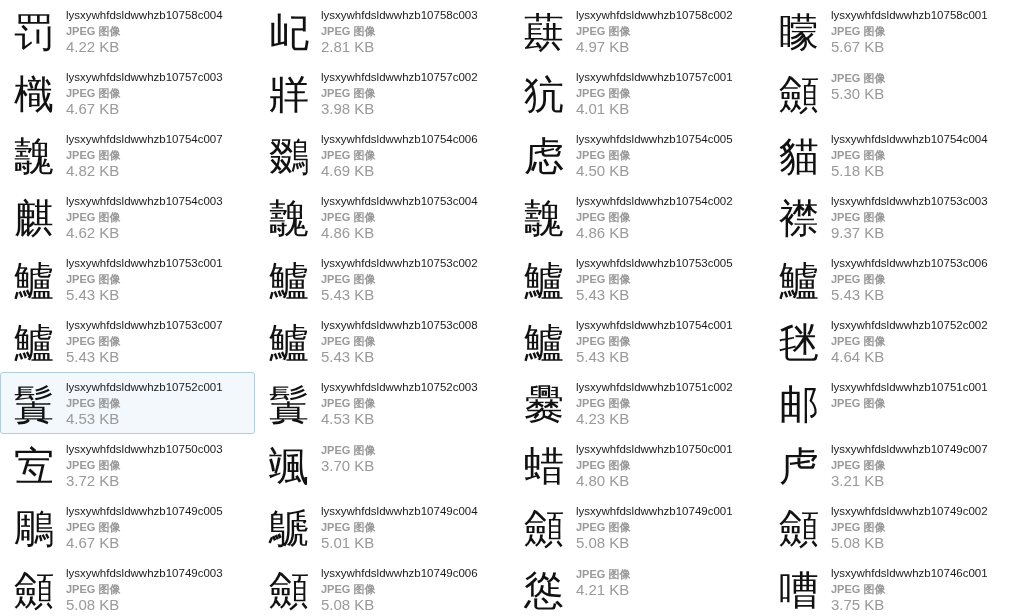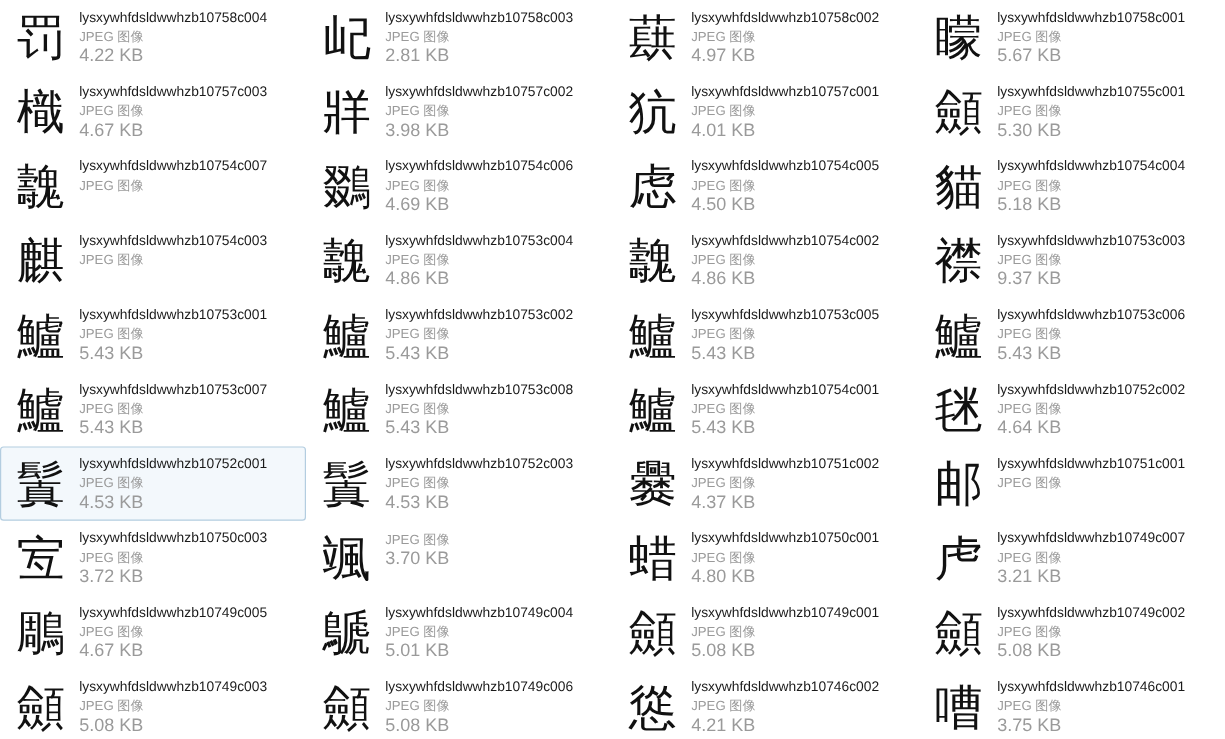--- a/index.html
+++ b/index.html
@@ -59,20 +59,21 @@
     line-height: 15px;
     white-space: nowrap;
     overflow: hidden;
   }
   .ftype {
     font-size: 11px;
     color: #9a9a9a;
     line-height: 16px;
     white-space: nowrap;
     overflow: hidden;
+    font-weight: bold;
   }
   .fsize {
     font-size: 15px;
     color: #9a9a9a;
     line-height: 16px;
     white-space: nowrap;
     overflow: hidden;
   }
 </style>
 </head>
@@ -131,30 +132,30 @@
       <div class="thumb">犺</div>
       <div class="meta">
         <div class="fname">lysxywhfdsldwwhzb10757c001</div>
         <div class="ftype">JPEG 图像</div>
         <div class="fsize">4.01 KB</div>
       </div>
     </div>
     <div class="tile">
       <div class="thumb">顩</div>
       <div class="meta">
-        <div class="fname">lysxywhfdsldwwhzb10755c001</div>
         <div class="ftype">JPEG 图像</div>
         <div class="fsize">5.30 KB</div>
       </div>
     </div>
     <div class="tile">
       <div class="thumb">魗</div>
       <div class="meta">
         <div class="fname">lysxywhfdsldwwhzb10754c007</div>
         <div class="ftype">JPEG 图像</div>
+        <div class="fsize">4.82 KB</div>
       </div>
     </div>
     <div class="tile">
       <div class="thumb">鵽</div>
       <div class="meta">
         <div class="fname">lysxywhfdsldwwhzb10754c006</div>
         <div class="ftype">JPEG 图像</div>
         <div class="fsize">4.69 KB</div>
       </div>
     </div>
@@ -172,20 +173,21 @@
         <div class="fname">lysxywhfdsldwwhzb10754c004</div>
         <div class="ftype">JPEG 图像</div>
         <div class="fsize">5.18 KB</div>
       </div>
     </div>
     <div class="tile">
       <div class="thumb">麒</div>
       <div class="meta">
         <div class="fname">lysxywhfdsldwwhzb10754c003</div>
         <div class="ftype">JPEG 图像</div>
+        <div class="fsize">4.62 KB</div>
       </div>
     </div>
     <div class="tile">
       <div class="thumb">魗</div>
       <div class="meta">
         <div class="fname">lysxywhfdsldwwhzb10753c004</div>
         <div class="ftype">JPEG 图像</div>
         <div class="fsize">4.86 KB</div>
       </div>
     </div>
@@ -283,21 +285,21 @@
         <div class="fname">lysxywhfdsldwwhzb10752c003</div>
         <div class="ftype">JPEG 图像</div>
         <div class="fsize">4.53 KB</div>
       </div>
     </div>
     <div class="tile">
       <div class="thumb">爨</div>
       <div class="meta">
         <div class="fname">lysxywhfdsldwwhzb10751c002</div>
         <div class="ftype">JPEG 图像</div>
-        <div class="fsize">4.37 KB</div>
+        <div class="fsize">4.23 KB</div>
       </div>
     </div>
     <div class="tile">
       <div class="thumb">邮</div>
       <div class="meta">
         <div class="fname">lysxywhfdsldwwhzb10751c001</div>
         <div class="ftype">JPEG 图像</div>
       </div>
     </div>
     <div class="tile">
@@ -375,21 +377,20 @@
       <div class="thumb">顩</div>
       <div class="meta">
         <div class="fname">lysxywhfdsldwwhzb10749c006</div>
         <div class="ftype">JPEG 图像</div>
         <div class="fsize">5.08 KB</div>
       </div>
     </div>
     <div class="tile">
       <div class="thumb">慫</div>
       <div class="meta">
-        <div class="fname">lysxywhfdsldwwhzb10746c002</div>
         <div class="ftype">JPEG 图像</div>
         <div class="fsize">4.21 KB</div>
       </div>
     </div>
     <div class="tile">
       <div class="thumb">嘈</div>
       <div class="meta">
         <div class="fname">lysxywhfdsldwwhzb10746c001</div>
         <div class="ftype">JPEG 图像</div>
         <div class="fsize">3.75 KB</div>

